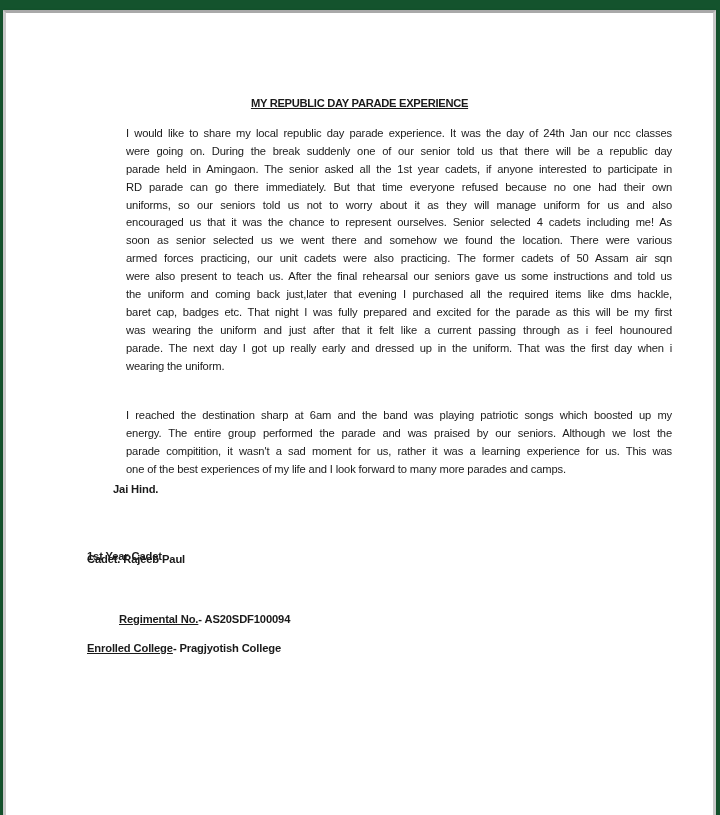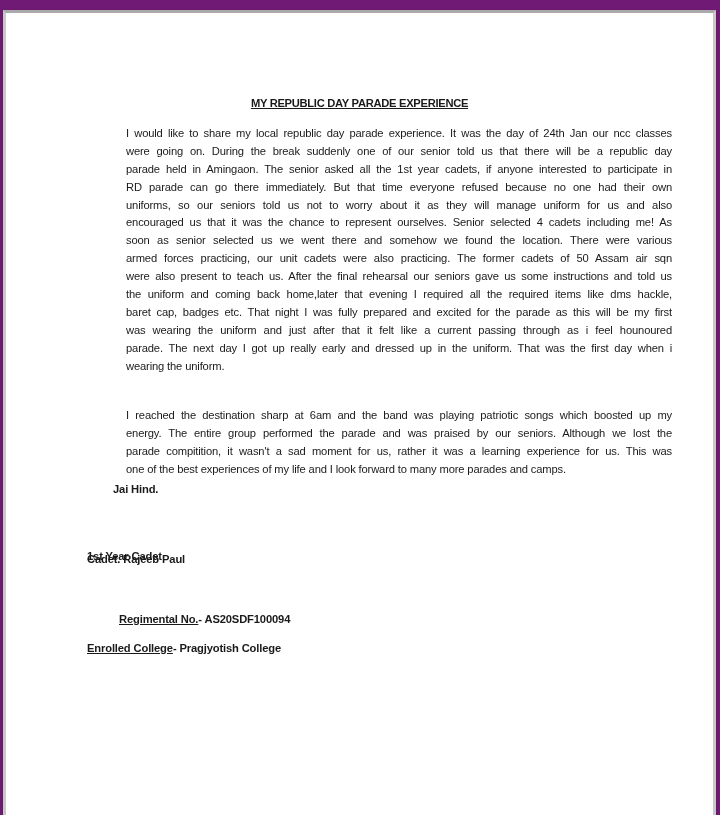--- a/index.html
+++ b/index.html
@@ -7,21 +7,21 @@
       padding: 0;
       width: 720px;
       height: 815px;
       overflow: hidden;
       background: #e6e6e6;
     }
     .viewer {
       position: relative;
       width: 720px;
       height: 815px;
-      background: #701a75;
+      background: #14532d;
     }
     .page {
       position: absolute;
       left: 3px;
       top: 10px;
       width: 713px;
       height: 820px;
       background: #ffffff;
       border-left: 3px solid #c8c8c8;
       border-right: 3px solid #c8c8c8;
@@ -115,21 +115,21 @@
       <span class="line">
           <span class="line-inner">soon as senior selected us we went there and somehow we found the location. There were various</span>
         </span>
       <span class="line">
           <span class="line-inner">armed forces practicing, our unit cadets were also practicing. The former cadets of 50 Assam air sqn</span>
         </span>
       <span class="line">
           <span class="line-inner">were also present to teach us. After the final rehearsal our seniors gave us some instructions and told us</span>
         </span>
       <span class="line">
-          <span class="line-inner">the uniform and coming back home,later that evening I required all the required items like dms hackle,</span>
+          <span class="line-inner">the uniform and coming back just,later that evening I purchased all the required items like dms hackle,</span>
         </span>
       <span class="line">
           <span class="line-inner">baret cap, badges etc. That night I was fully prepared and excited for the parade as this will be my first</span>
         </span>
       <span class="line">
           <span class="line-inner">was wearing the uniform and just after that it felt like a current passing through as i feel hounoured</span>
         </span>
       <span class="line">
           <span class="line-inner">parade. The next day I got up really early and dressed up in the uniform. That was the first day when i</span>
         </span>

